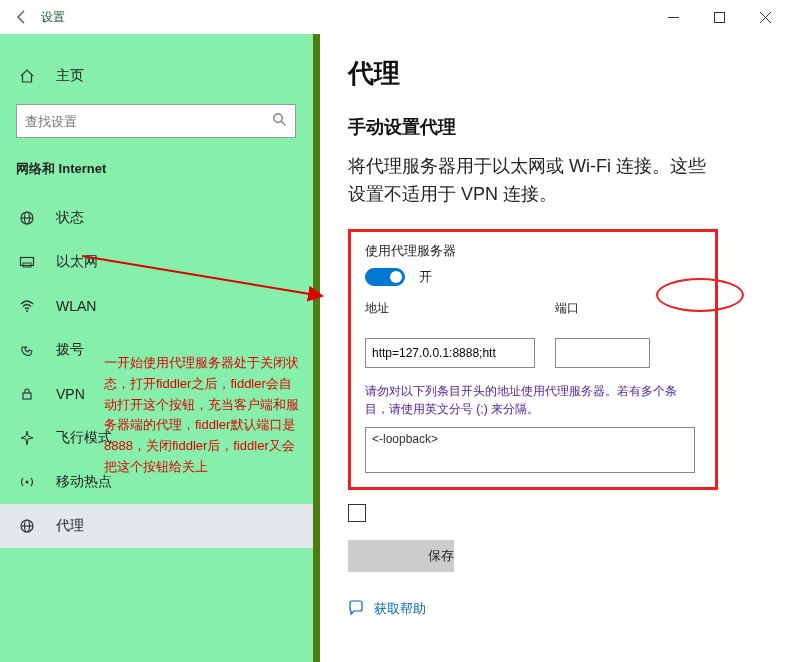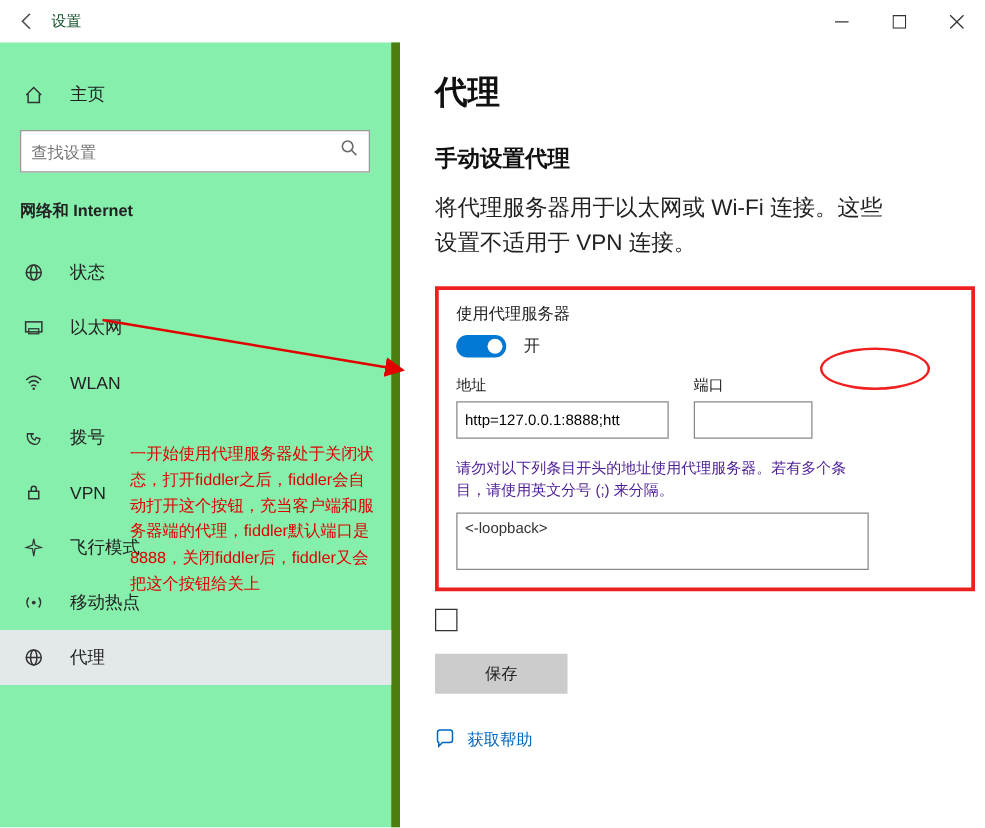--- a/index.html
+++ b/index.html
@@ -20,39 +20,39 @@
     .section-head { font-size:13px; font-weight:600; color:#222; margin-bottom:18px; }
     .nav { display:flex; flex-direction:column; }
     .nav-item { display:flex; align-items:center; height:44px; margin-bottom:0; cursor:pointer; }
     .nav-item .icon { width:22px; display:flex; justify-content:center; color:#444; }
     .nav-item .label { margin-left:18px; font-size:14px; color:#222; }
     .nav-item.active { background:#e3e8ea; margin-left:-16px; margin-right:-16px; padding-left:16px; padding-right:16px; }
     .main { flex:1; padding:22px 28px 0 28px; position:relative; overflow:hidden; }
     h1 { font-size:26px; font-weight:600; color:#111; margin-bottom:24px; }
     h2 { font-size:18px; font-weight:600; color:#111; margin-bottom:14px; }
     .desc { font-size:18px; color:#222; line-height:1.55; margin-bottom:20px; width:360px; }
-    .redbox { border:3px solid #f02020; padding:10px 14px 14px 14px; width:432px; margin-bottom:14px; }
+    .redbox { border:3px solid #f02020; padding:10px 14px 14px 14px; width:370px; margin-bottom:14px; }
     .setting-title { font-size:13px; color:#222; margin-bottom:8px; }
     .toggle-row { display:flex; align-items:center; margin-bottom:14px; }
     .toggle { width:40px; height:18px; border-radius:9px; background:#0078d4; border:1px solid #0078d4; position:relative; }
     .toggle .knob { position:absolute; right:2px; top:2px; width:12px; height:12px; border-radius:50%; background:#fff; }
     .toggle-label { margin-left:14px; font-size:13px; color:#222; }
     .toggle-oval { position:absolute; border:2px solid #f02020; border-radius:50%; width:88px; height:34px; left:336px; top:244px; pointer-events:none; }
     .fields { display:flex; gap:20px; margin-bottom:14px; }
-    .fld { display:flex; flex-direction:column; }
+    .fld { display:flex; flex-direction:column;gap:17px; }
     .fld label { font-size:12px; color:#222; margin-bottom:4px; }
     .fld input { height:30px; border:1px solid #888; padding:0 6px; font-size:12px; }
     .addr { width:170px; }
     .port { width:95px; }
     .bypass-desc { font-size:12px; color:#4c1d95; line-height:1.55; margin-bottom:8px; width:330px; }
     .bypass-box { width:330px; height:46px; border:1px solid #888; padding:4px 6px; font-size:12px; color:#333; }
     .cb-row { display:flex; align-items:center; margin-bottom:18px; }
     .cb { width:18px; height:18px; border:1.5px solid #333; margin-right:10px; flex-shrink:0; }
     .cb-label { font-size:13px; color:#222; }
-    .save-btn { width:106px; height:32px; background:#ccc; display:flex; align-items:center; justify-content:flex-start; font-size:13px; color:#222; cursor:pointer;padding-left:40px; }
+    .save-btn { width:106px; height:32px; background:#ccc; display:flex; align-items:center; justify-content:flex-end; font-size:13px; color:#222; cursor:pointer;padding-left:40px; }
     .help-row { display:flex; align-items:center; margin-top:28px; color:#0067c0; font-size:13px; }
     .help-row .icon { margin-right:10px; }
     .annotation { position:absolute; left:104px; top:319px; width:200px; font-size:13px; color:#e00000; line-height:1.6; pointer-events:none; }
     svg.arrow { position:absolute; left:70px; top:214px; pointer-events:none; }
   </style>
 </head>
 <body>
 
 <div class="titlebar">
   <div class="tb-back">

